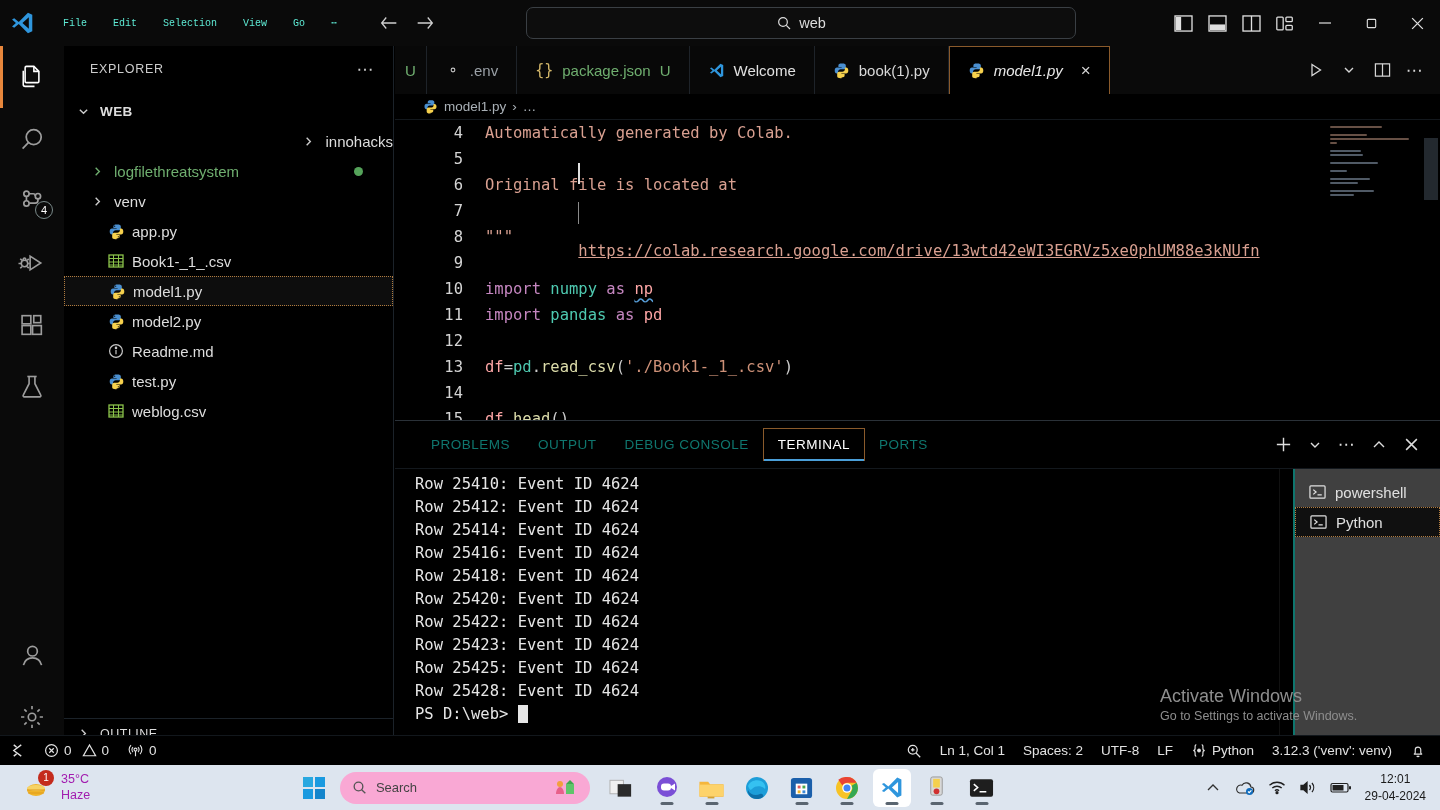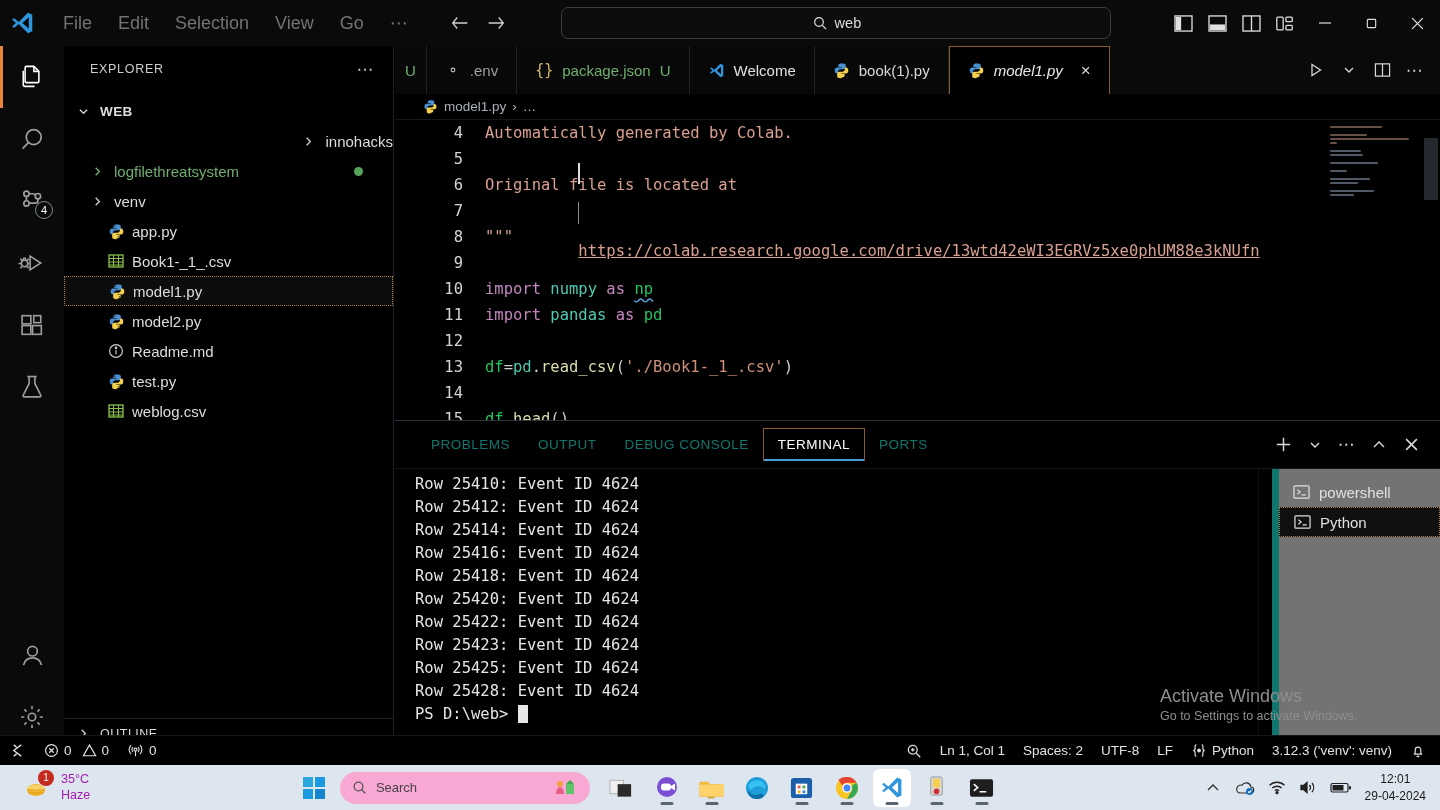--- a/index.html
+++ b/index.html
@@ -11,22 +11,23 @@
   .app { position: relative; width: 1440px; height: 810px; background:#000; }
 
   
   .titlebar {
     position:absolute; left:0; top:0; width:1440px; height:46px;
     background:#0a0a0a; display:flex; align-items:center;
   }
   .vscode-logo { width:44px; height:46px; display:flex; align-items:center; justify-content:center; }
   .menu { display:flex; align-items:center; gap:0px; margin-left:6px; }
   .menu-item {
-    font-size:18px; color:#737373; padding:4px 13px; border-radius:3px; cursor:default;
+    font-size:10px; color:#5eead4; padding:4px 13px; border-radius:3px; cursor:default;
     white-space:nowrap;
+    font-family:Liberation Mono, monospace;
   }
   .nav-arrows { display:flex; align-items:center; gap:14px; margin-left:28px; color:#d0d0d0; }
   .searchwrap { flex:1; display:flex; justify-content:center; }
   .searchbox {
     width:550px; height:32px; border:1px solid #3a3f44; border-radius:7px;
     background:#0d0d0d; display:flex; align-items:center; justify-content:center; gap:7px;
     color:#dcdcdc; font-size:14.5px;
   }
   .win-ctrls { display:flex; align-items:center; gap:0; margin-right:0px; }
   .layout-btn { width:34px; height:34px; display:flex; align-items:center; justify-content:center; }
@@ -111,21 +112,21 @@
   }
   .cline { height:26px; display:flex; align-items:center; white-space:pre; }
   .lnum {
     width:90px; text-align:right; padding-right:22px; color:#d4d4d4; flex:none;
     font-size:15.5px;
   }
   .ctext { white-space:pre; }
   .k-str { color:#d9a091; }
   .k-kw { color:#c586c0; }
   .k-mod { color:#4ec9b0; }
-  .k-var { color:#22c55e; }
+  .k-var { color:#fca5a5; }
   .k-fn { color:#dcdcaa; }
   .k-punc { color:#cccccc; }
   .k-lit { color:#ce9178; }
   .squiggly { text-decoration: underline wavy #569cd6; text-underline-offset:3px; }
   .urlline { text-decoration:underline; }
   .guide {
     display:inline-block; width:0; border-left:1px solid #8a8a8a; height:22px;
     vertical-align:middle;
   }
   .cursor-bar {
@@ -159,21 +160,21 @@
   .pact { width:30px; height:30px; display:flex; align-items:center; justify-content:center; }
   .termbody { display:flex; height:280px; }
   .termout {
     flex:1; padding:6px 0 0 20px; font-family:"DejaVu Sans Mono", monospace;
     font-size:15.5px; color:#e6e6e6; overflow:hidden; position:relative;
   }
   .tline { height:23px; white-space:pre; }
   .blockcursor { display:inline-block; width:10px; height:18px; background:#e6e6e6; vertical-align:text-bottom; }
   .term-scroll { width:14px; background:#000; border-left:1px solid #111; }
   .termlist {
-    width:168px; border-left:7px solid #0f766e; padding-top:8px; background:#737373;
+    width:147px; border-left:2px solid #0f766e; padding-top:8px; background:#404040;
   }
   .tl-item {
     height:30px; display:flex; align-items:center; gap:9px; padding-left:14px;
     font-size:15px; color:#e0e0e0;
   }
   .tl-item.selected { border:1px dotted #b07b3f; background:#101010; }
 
   
   .watermark {
     position:absolute; left:1160px; top:686px; color:#7a7a7a; pointer-events:none;

